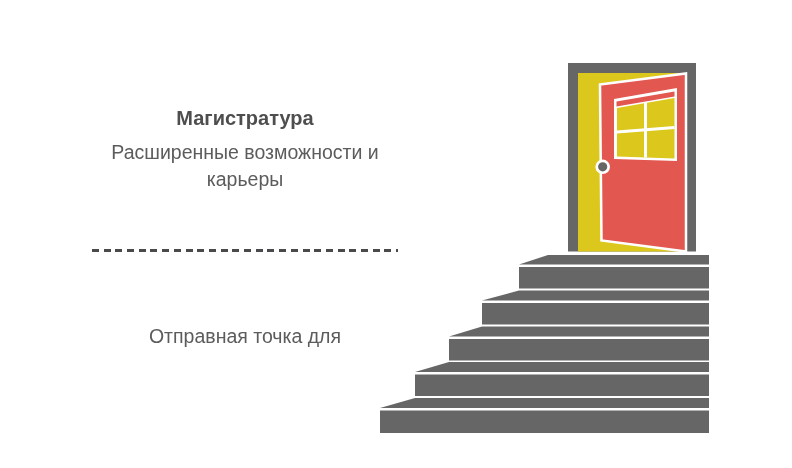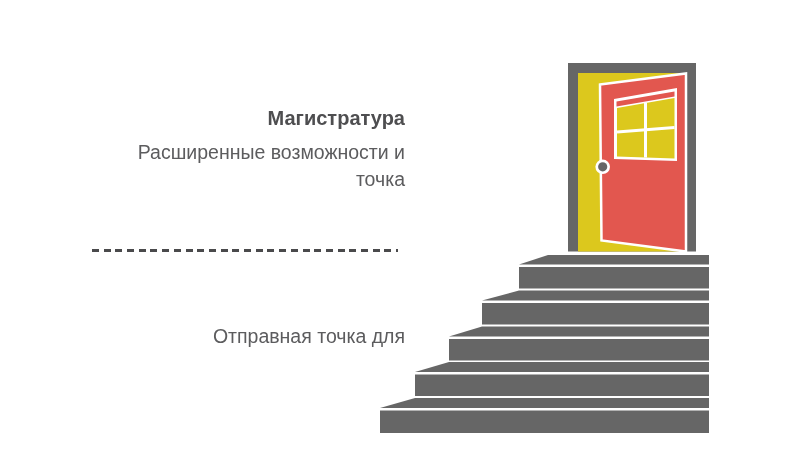--- a/index.html
+++ b/index.html
@@ -26,28 +26,26 @@
     position: absolute;
     left: 85px;
     width: 320px;
     text-align: center;
   }
   .level-title {
     font-size: 20px;
     line-height: 26px;
     font-weight: 700;
     color: var(--title-color);
-    text-align: right;
   }
   .level-subtitle {
     font-size: 19.5px;
     line-height: 26.5px;
     font-weight: 400;
     color: var(--body-color);
-    text-align: right;
   }
   #master-title   { top: 105px; }
   #master-sub     { top: 139px; }
   #bachelor-title { top: 290px; }
   #bachelor-sub   { top: 323px; }
 
   .divider-dashed {
     position: absolute;
     left: 92px;
     top: 249px;
@@ -70,21 +68,21 @@
 </style>
 </head>
 <body>
 
 <div class="stage">
 
   <div class="text-block level-title" id="master-title">Магистратура</div>
 
   <div class="text-block level-subtitle" id="master-sub">
     <div>Расширенные возможности и</div>
-    <div>точка</div>
+    <div>карьеры</div>
   </div>
 
   <div class="divider-dashed"></div>
 
 
   <div class="text-block level-subtitle" id="bachelor-sub">
     <div>Отправная точка для</div>
   </div>
 
   <svg class="illustration" width="792" height="468" viewBox="0 0 792 468">

